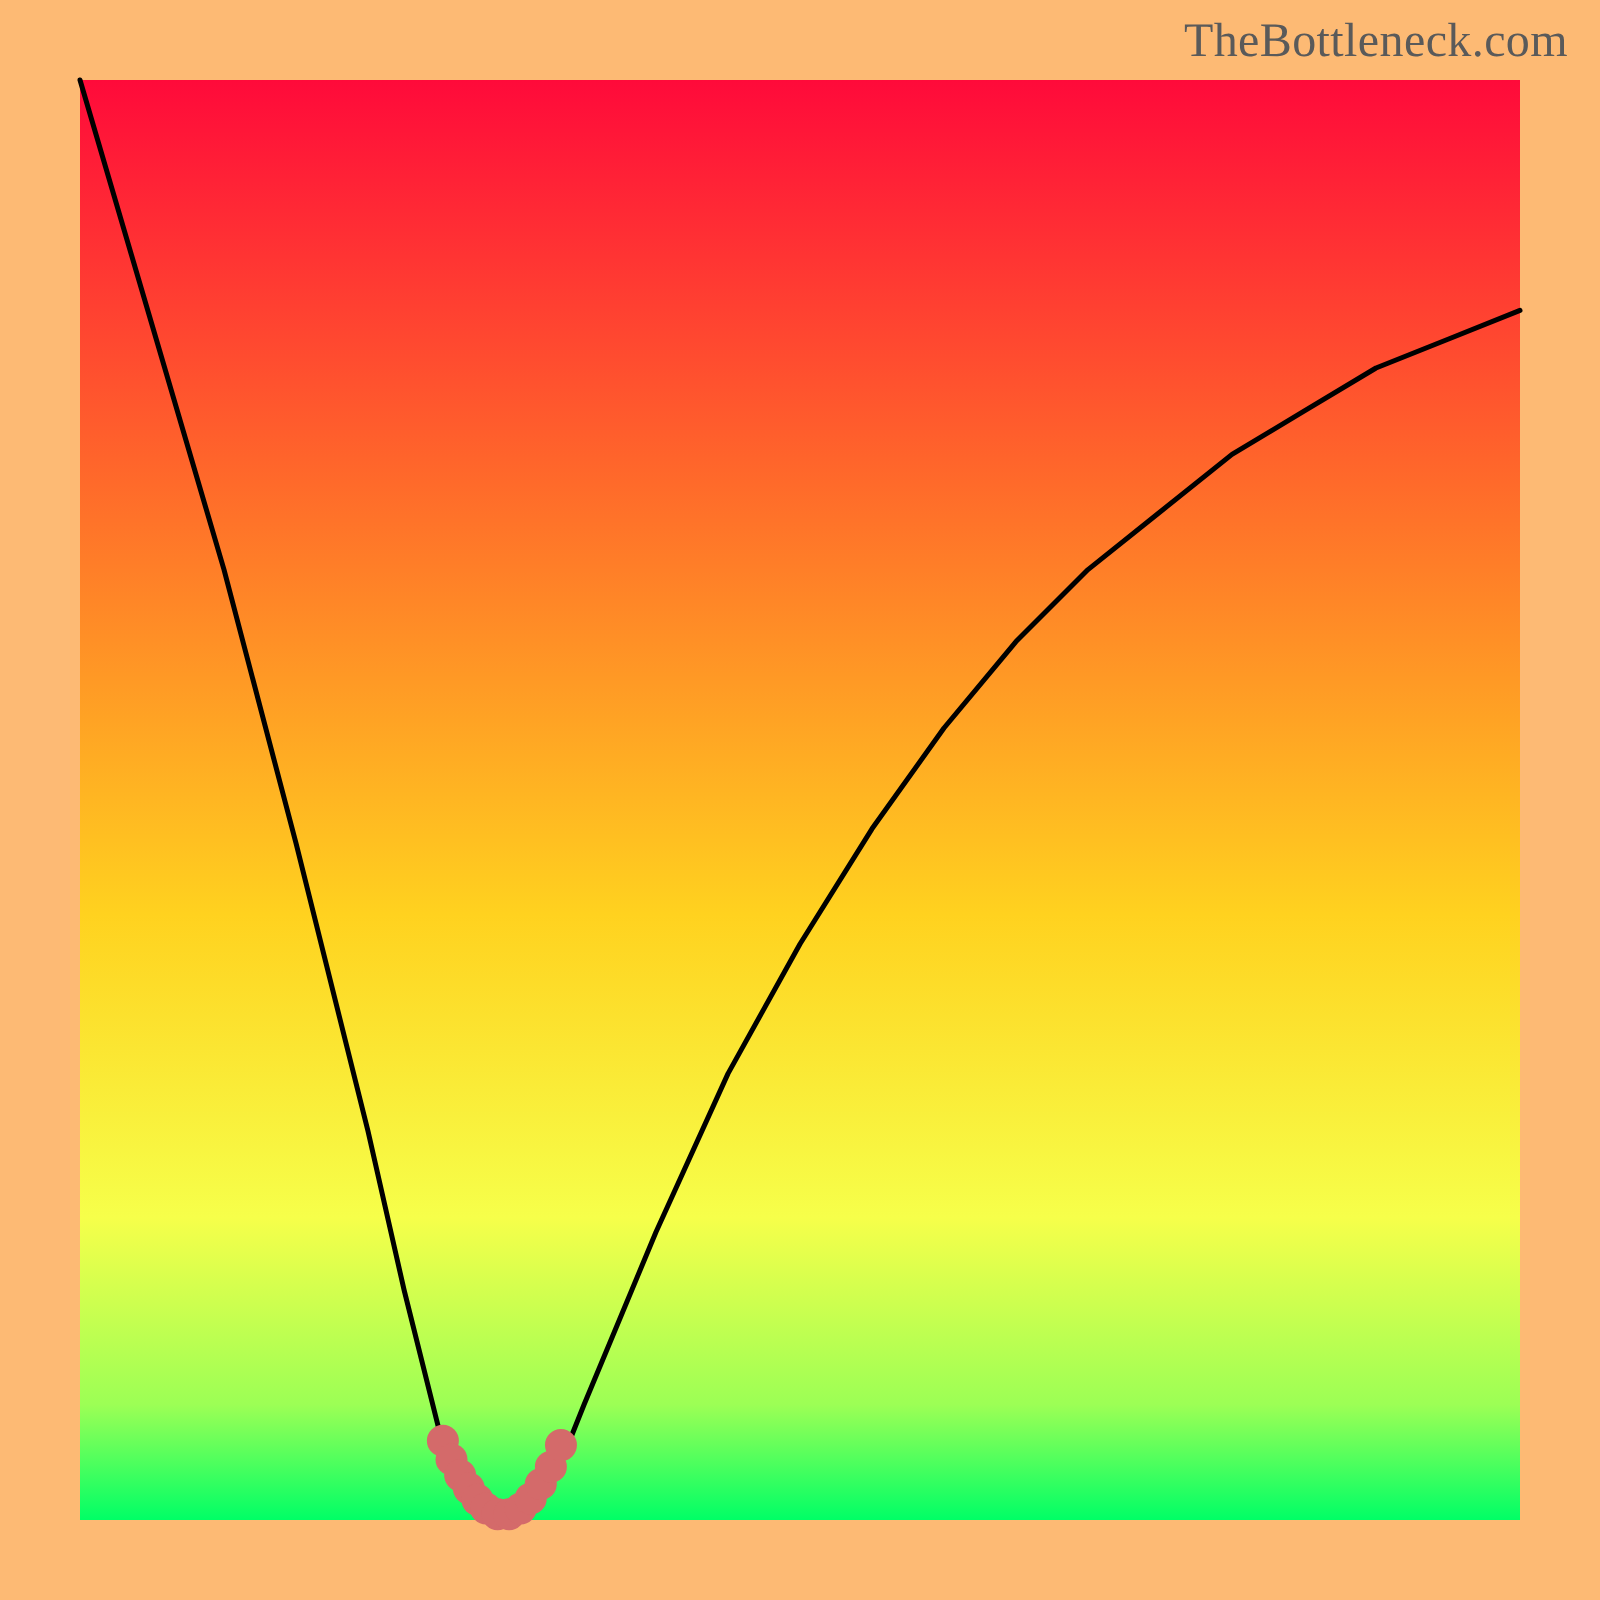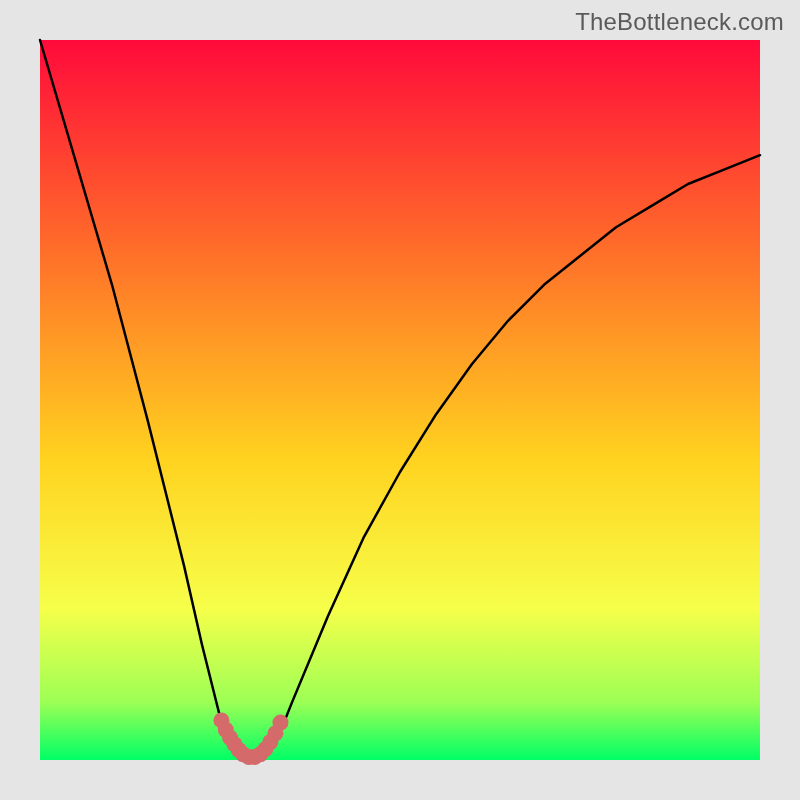--- a/index.html
+++ b/index.html
@@ -2,21 +2,22 @@
 <html><head>
 <meta charset="utf-8">
 <style>
   * { margin: 0; padding: 0; box-sizing: border-box; }
   html, body { width: 800px; height: 800px; overflow: hidden; }
   body { background: #000; position: relative; font-family: Arial, Helvetica, sans-serif; }
 
   .frame {
     position: absolute;
     inset: 0;
-    background: #e5e5e5;
+    background: #fdba74;
+    font-family: Liberation Serif, serif;
   }
 
   .plot-area {
     position: absolute;
     left: 40px;
     top: 40px;
     width: 720px;
     height: 720px;
     
   }

